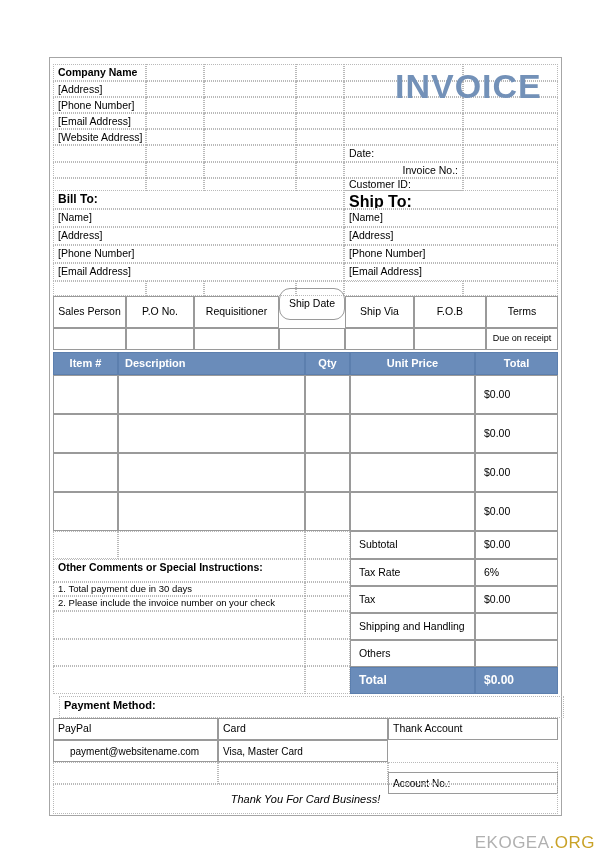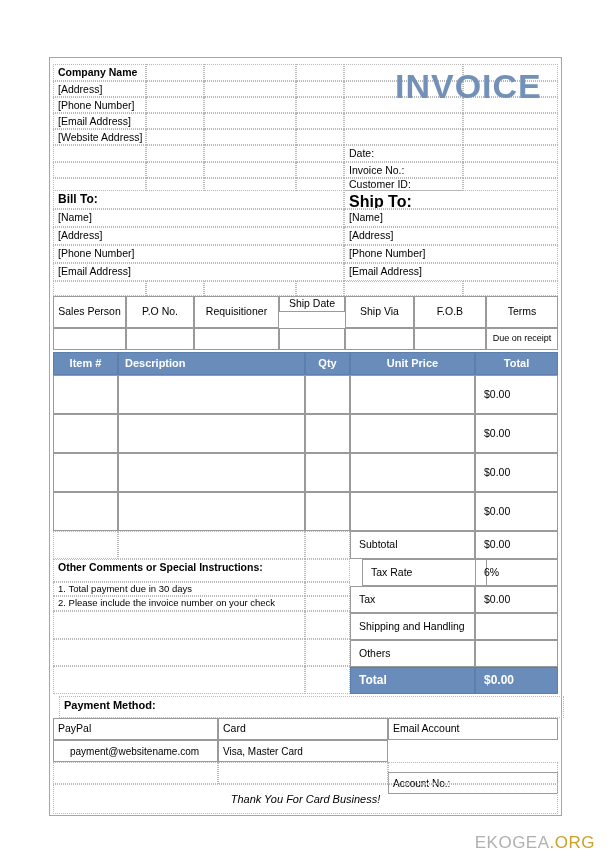--- a/index.html
+++ b/index.html
@@ -142,21 +142,21 @@
   <div class="cell" style="left:146px; top:145px; width:58px; height:17px;"></div>
   <div class="cell" style="left:204px; top:145px; width:92px; height:17px;"></div>
   <div class="cell" style="left:296px; top:145px; width:48px; height:17px;"></div>
   <div class="cell" style="left:344px; top:145px; width:119px; height:17px;">Date:</div>
   <div class="cell" style="left:463px; top:145px; width:95px; height:17px;"></div>
 
   <div class="cell" style="left:53px; top:162px; width:93px; height:16px;"></div>
   <div class="cell" style="left:146px; top:162px; width:58px; height:16px;"></div>
   <div class="cell" style="left:204px; top:162px; width:92px; height:16px;"></div>
   <div class="cell" style="left:296px; top:162px; width:48px; height:16px;"></div>
-  <div class="cell" style="left:344px; top:162px; width:119px; height:16px;">Invoice No.:</div>
+  <div class="cell" style="left:344px; top:162px; width:119px; height:16px;text-align:right;">Invoice No.:</div>
   <div class="cell" style="left:463px; top:162px; width:95px; height:16px;"></div>
 
   <div class="cell" style="left:53px; top:178px; width:93px; height:13px;"></div>
   <div class="cell" style="left:146px; top:178px; width:58px; height:13px;"></div>
   <div class="cell" style="left:204px; top:178px; width:92px; height:13px;"></div>
   <div class="cell" style="left:296px; top:178px; width:48px; height:13px;"></div>
   <div class="cell" style="left:344px; top:178px; width:119px; height:13px; padding-top:0;">Customer ID:</div>
   <div class="cell" style="left:463px; top:178px; width:95px; height:13px;"></div>
 
   <div id="invoice-title">INVOICE</div>
@@ -179,21 +179,21 @@
   <div class="cell" style="left:53px; top:281px; width:93px; height:15px;"></div>
   <div class="cell" style="left:146px; top:281px; width:58px; height:15px;"></div>
   <div class="cell" style="left:204px; top:281px; width:92px; height:15px;"></div>
   <div class="cell" style="left:296px; top:281px; width:48px; height:15px;"></div>
   <div class="cell" style="left:344px; top:281px; width:119px; height:15px;"></div>
   <div class="cell" style="left:463px; top:281px; width:95px; height:15px;"></div>
 
   <div class="cell solid vmid center" style="left:53px; top:296px; width:73px; height:32px; white-space:normal;">Sales Person</div>
   <div class="cell solid vmid center" style="left:126px; top:296px; width:68px; height:32px;">P.O No.</div>
   <div class="cell solid vmid center" style="left:194px; top:296px; width:85px; height:32px; white-space:normal;">Requisitioner</div>
-  <div class="cell solid vmid center" style="left:279px; top:296px; width:66px; height:16px;">Ship Date</div>
+  <div class="cell solid vmid center" style="left:279px; top:288px; width:66px; height:32px;border-radius:11px;">Ship Date</div>
   <div class="cell solid vmid center" style="left:345px; top:296px; width:69px; height:32px;">Ship Via</div>
   <div class="cell solid vmid center" style="left:414px; top:296px; width:72px; height:32px;">F.O.B</div>
   <div class="cell solid vmid center" style="left:486px; top:296px; width:72px; height:32px;">Terms</div>
 
   <div class="cell solid" style="left:53px; top:328px; width:73px; height:22px;"></div>
   <div class="cell solid" style="left:126px; top:328px; width:68px; height:22px;"></div>
   <div class="cell solid" style="left:194px; top:328px; width:85px; height:22px;"></div>
   <div class="cell solid" style="left:279px; top:328px; width:66px; height:22px;"></div>
   <div class="cell solid" style="left:345px; top:328px; width:69px; height:22px;"></div>
   <div class="cell solid" style="left:414px; top:328px; width:72px; height:22px;"></div>
@@ -247,40 +247,40 @@
 
   <div class="cell" style="left:53px; top:639px; width:252px; height:27px;"></div>
   <div class="cell" style="left:305px; top:639px; width:45px; height:27px;"></div>
 
   <div class="cell" style="left:53px; top:666px; width:252px; height:28px;"></div>
   <div class="cell" style="left:305px; top:666px; width:45px; height:28px;"></div>
 
   <div class="cell solid vmid" style="left:350px; top:531px; width:125px; height:28px; padding-left:8px;">Subtotal</div>
   <div class="cell solid vmid" style="left:475px; top:531px; width:83px; height:28px; padding-left:8px;">$0.00</div>
 
-  <div class="cell solid vmid" style="left:350px; top:559px; width:125px; height:27px; padding-left:8px;margin-left:12px;">Tax Rate</div>
+  <div class="cell solid vmid" style="left:350px; top:559px; width:125px; height:27px; padding-left:8px;">Tax Rate</div>
   <div class="cell solid vmid" style="left:475px; top:559px; width:83px; height:27px; padding-left:8px;">6%</div>
 
   <div class="cell solid vmid" style="left:350px; top:586px; width:125px; height:27px; padding-left:8px;">Tax</div>
   <div class="cell solid vmid" style="left:475px; top:586px; width:83px; height:27px; padding-left:8px;">$0.00</div>
 
   <div class="cell solid vmid" style="left:350px; top:613px; width:125px; height:27px; padding-left:8px;">Shipping and Handling</div>
   <div class="cell solid vmid" style="left:475px; top:613px; width:83px; height:27px; padding-left:8px;"></div>
 
   <div class="cell solid vmid" style="left:350px; top:640px; width:125px; height:27px; padding-left:8px;">Others</div>
   <div class="cell solid vmid" style="left:475px; top:640px; width:83px; height:27px; padding-left:8px;"></div>
 
   <div class="cell blue-total vmid" style="left:350px; top:667px; width:125px; height:27px; padding-left:8px; font-size:12px;">Total</div>
   <div class="cell blue-total vmid" style="left:475px; top:667px; width:83px; height:27px; padding-left:8px; font-size:12px;">$0.00</div>
 
   <div class="cell bold" style="left:59px; top:696px; width:505px; height:22px; font-size:11px;">Payment Method:</div>
 
   <div class="cell solid vmid" style="left:53px; top:718px; width:165px; height:22px;">PayPal</div>
   <div class="cell solid vmid" style="left:218px; top:718px; width:170px; height:22px;">Card</div>
-  <div class="cell solid vmid" style="left:388px; top:718px; width:170px; height:22px;">Email Account</div>
+  <div class="cell solid vmid" style="left:388px; top:718px; width:170px; height:22px;">Thank Account</div>
 
   <div class="cell solid vmid" style="left:53px; top:740px; width:165px; height:22px; font-size:10px;padding-left:16px;">payment@websitename.com</div>
   <div class="cell solid vmid" style="left:218px; top:740px; width:170px; height:22px; font-size:10px;">Visa, Master Card</div>
   <div class="cell solid vmid" style="left:388px; top:772px; width:170px; height:22px; font-size:10px;">Account No.:</div>
 
   <div class="cell" style="left:53px; top:762px; width:165px; height:22px;"></div>
   <div class="cell" style="left:218px; top:762px; width:170px; height:22px;"></div>
   <div class="cell" style="left:388px; top:762px; width:170px; height:22px;"></div>
 
   <div class="cell thanks vmid center" style="left:53px; top:784px; width:505px; height:30px; border:1px dotted #b9b9b9; justify-content:center;">Thank You For Card Business!</div>

